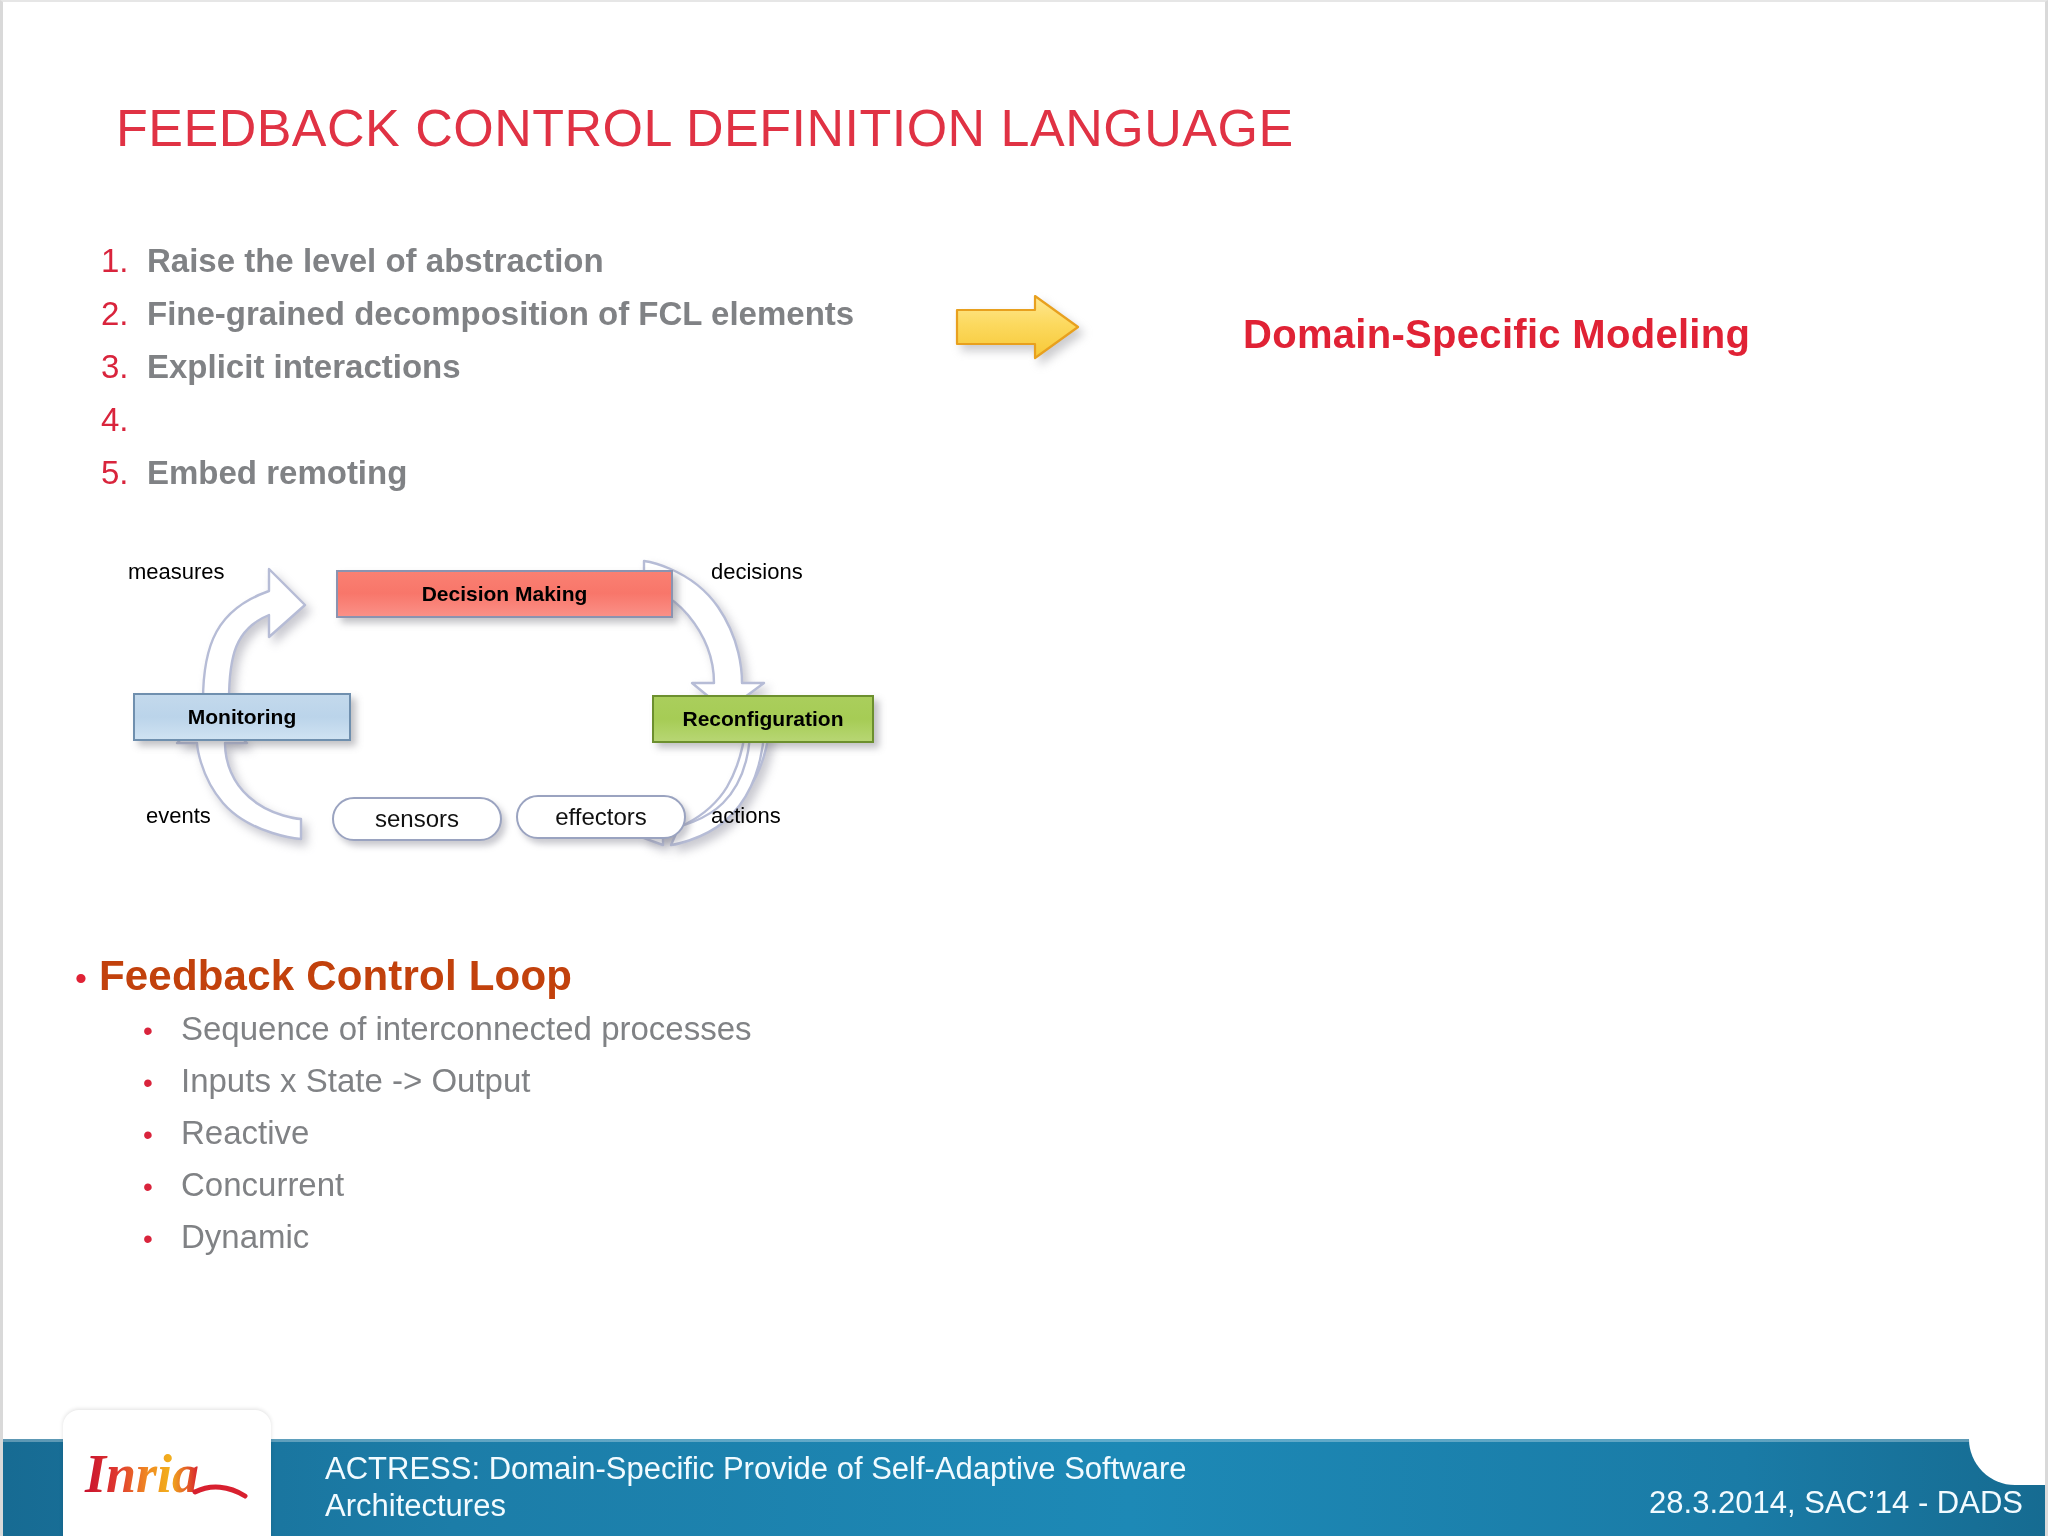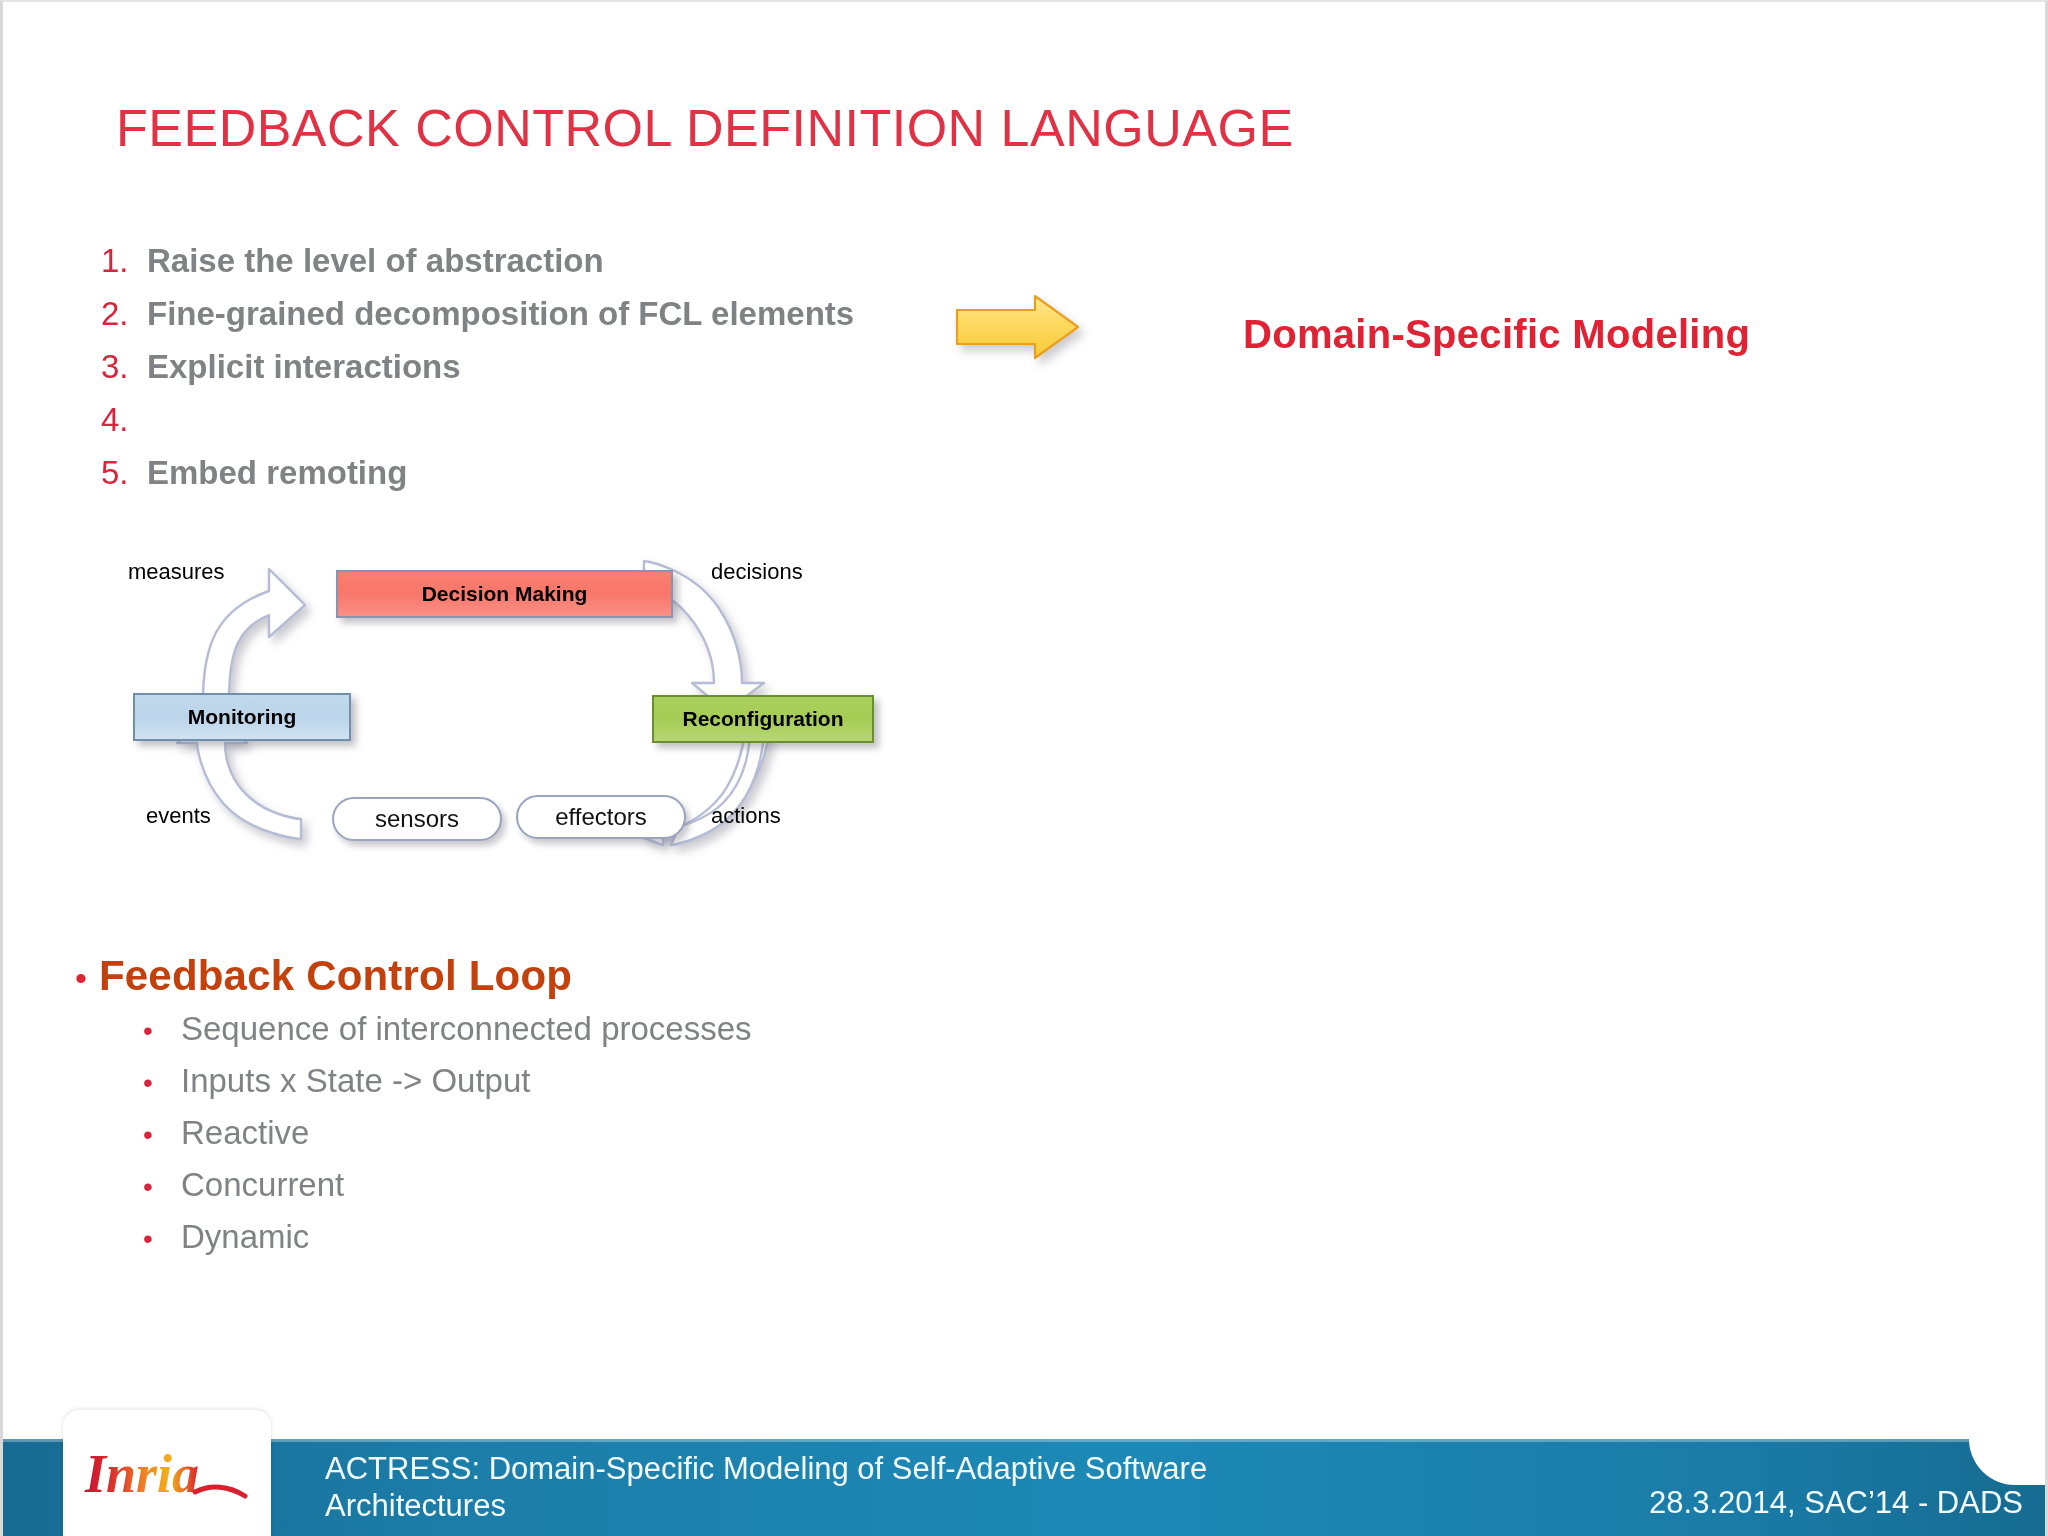--- a/index.html
+++ b/index.html
@@ -383,21 +383,21 @@
       <div class="fcl-sub-item">
         <span class="fcl-sub-bullet">•</span>
         <span class="fcl-sub-text">Dynamic</span>
       </div>
     </div>
   </div>
 
   <div class="footer">
     <div class="footer-topline"></div>
     <div class="footer-title">
-      <div>ACTRESS: Domain-Specific Modeling of Self-Adaptive Software</div>
+      <div>ACTRESS: Domain-Specific Provide of Self-Adaptive Software</div>
       <div>Architectures</div>
     </div>
     <div class="footer-date">28.3.2014, SAC’14 - DADS</div>
     <div class="footer-corner"></div>
   </div>
 
   <div class="logo-card">
     <svg class="logo-svg" viewBox="0 0 180 96">
       <defs>
         <linearGradient id="inriagrad" x1="0" y1="0" x2="1" y2="0">

